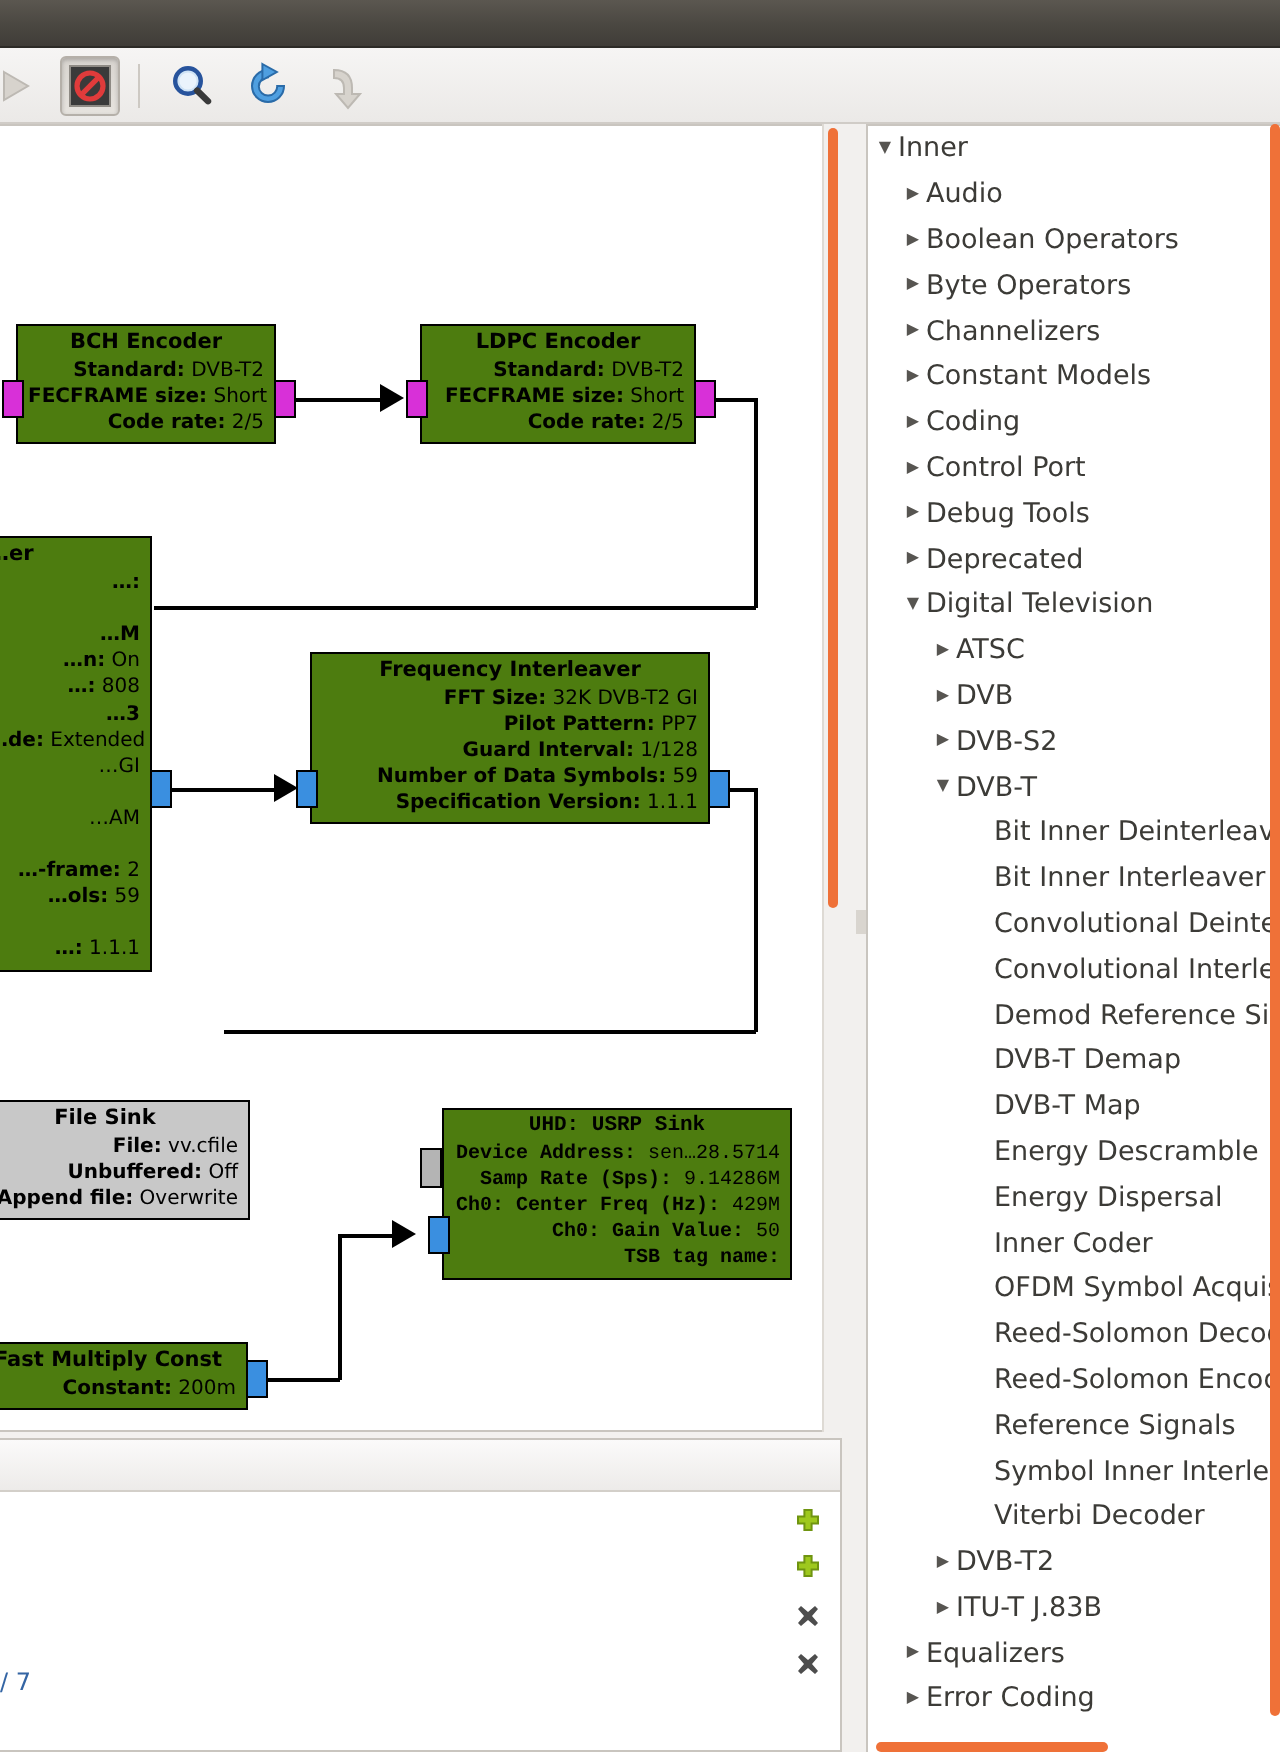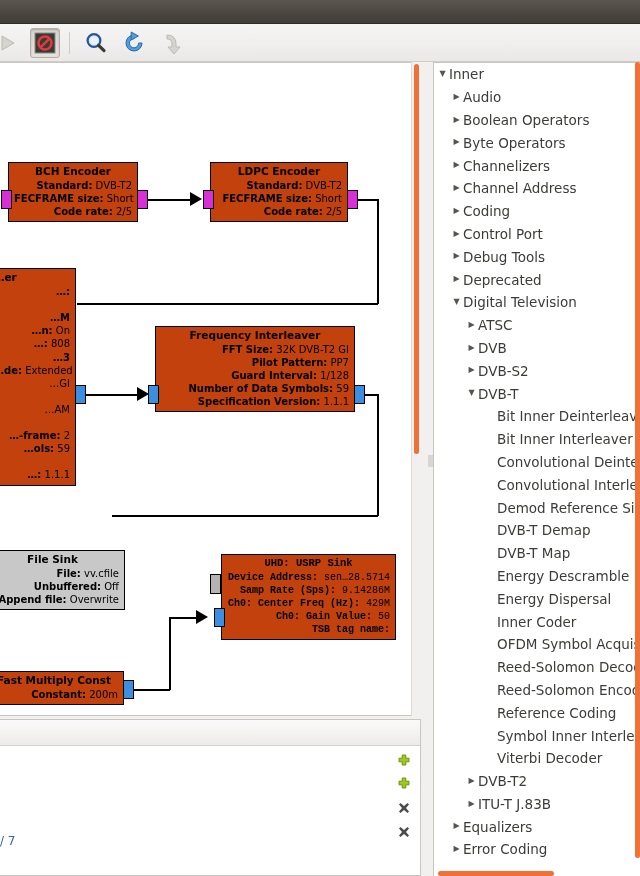--- a/index.html
+++ b/index.html
@@ -51,21 +51,21 @@
     position: absolute; left: 411px; top: 62px; width: 10px; height: 654px;
     background: #f2f0ee; border-left: 1px solid #dedad4;
   }
   .v-scroll-thumb {
     position: absolute; left: 414px; top: 64px; width: 5px; height: 390px;
     background: #ef7138; border-radius: 3px;
   }
 
   
   .blk {
-    position: absolute; background: #c2410c; border: 1px solid #000;
+    position: absolute; background: #4d7c0f; border: 1px solid #000;
     font-size: 10px; line-height: 13px; color: #000;
     padding: 2px 5px 3px 5px; white-space: nowrap;
   }
   .blk.grey { background: #c8c8c8; }
   .blk .btitle {
     font-weight: bold; text-align: center; display: block;
     font-size: 10.5px; padding-bottom: 1px;
   }
   .blk .prm { display: block; text-align: right; }
   .blk .prm b { font-weight: bold; }
@@ -341,21 +341,21 @@
         <div class="tnode lvl1">
           <span class="tri">▶</span>
           <span>Byte Operators</span>
         </div>
         <div class="tnode lvl1">
           <span class="tri">▶</span>
           <span>Channelizers</span>
         </div>
         <div class="tnode lvl1">
           <span class="tri">▶</span>
-          <span>Channel Address</span>
+          <span>Constant Models</span>
         </div>
         <div class="tnode lvl1">
           <span class="tri">▶</span>
           <span>Coding</span>
         </div>
         <div class="tnode lvl1">
           <span class="tri">▶</span>
           <span>Control Port</span>
         </div>
         <div class="tnode lvl1">
@@ -433,21 +433,21 @@
         <div class="tnode lvl3">
           <span class="tri none">▶</span>
           <span>Reed-Solomon Decoder</span>
         </div>
         <div class="tnode lvl3">
           <span class="tri none">▶</span>
           <span>Reed-Solomon Encoder</span>
         </div>
         <div class="tnode lvl3">
           <span class="tri none">▶</span>
-          <span>Reference Coding</span>
+          <span>Reference Signals</span>
         </div>
         <div class="tnode lvl3">
           <span class="tri none">▶</span>
           <span>Symbol Inner Interleaver</span>
         </div>
         <div class="tnode lvl3">
           <span class="tri none">▶</span>
           <span>Viterbi Decoder</span>
         </div>
         <div class="tnode lvl2">

